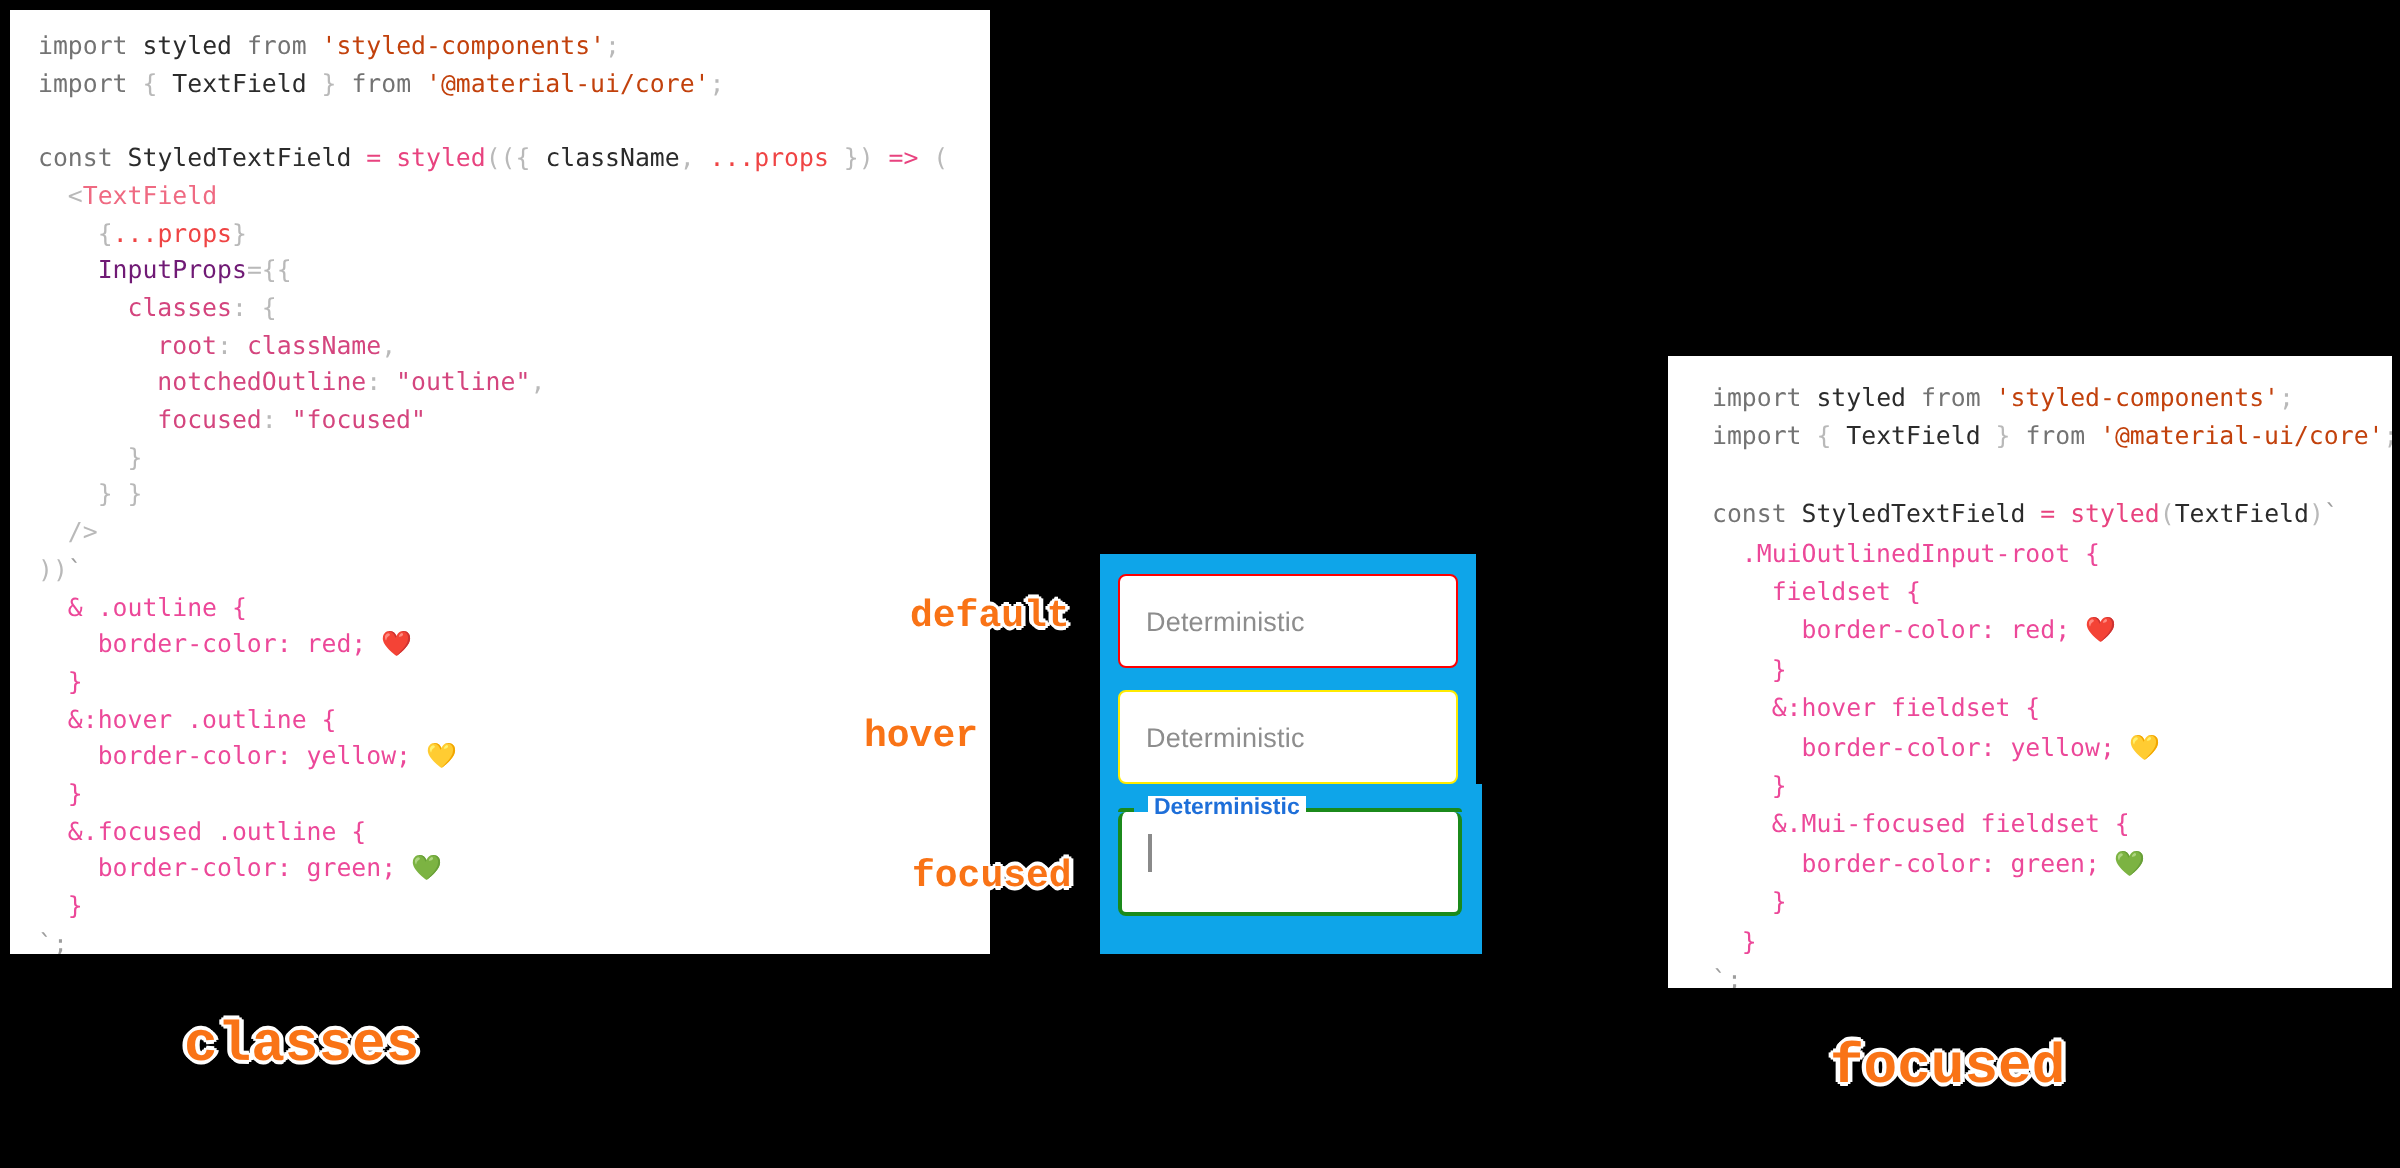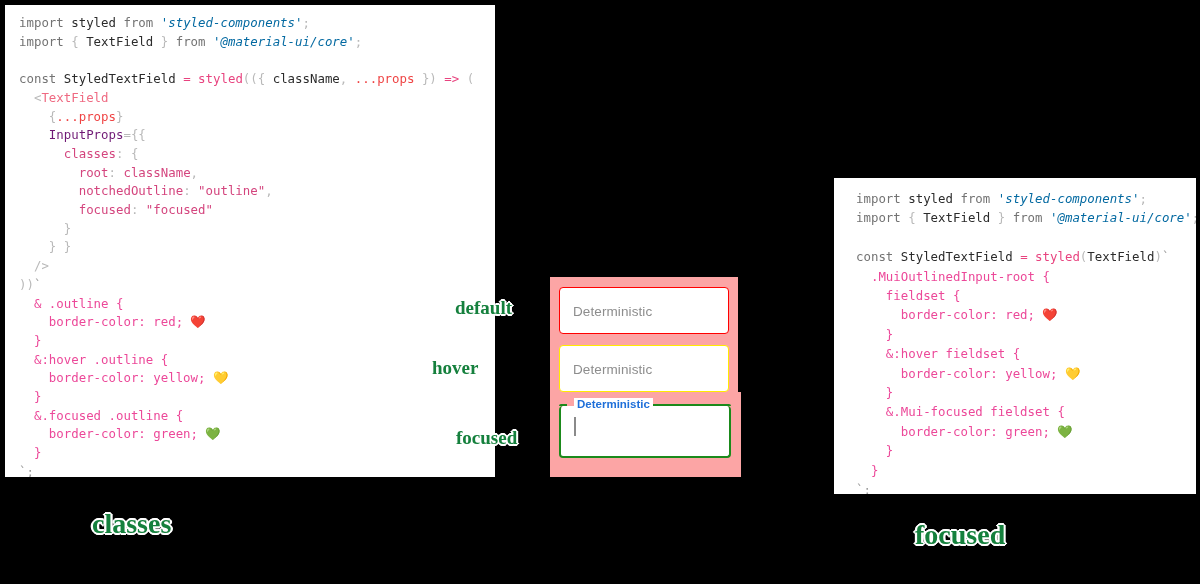--- a/index.html
+++ b/index.html
@@ -44,35 +44,35 @@
     white-space: pre;
     color: #3c3c3c;
   }
   #card-globals .code { line-height: 19.4px; }
 
   .code .ln { display: block; min-height: 18.7px; }
 
   
   .t-kw       { color: #737373; }          
   .t-plain    { color: #2b2b2b; }          
-  .t-str      { color: #0369a1; font-style: italic; }          
+  .t-str      { color: #c2410c; }          
   .t-punc     { color: #b9b9b9; }          
   .t-fn       { color: #e8437f; }          
   .t-op       { color: #e8437f; }          
   .t-tag      { color: #ef6a82; }          
   .t-prop     { color: #701a75; }          
   .t-key      { color: #d4457e; }          
   .t-sel      { color: #ec4899; }          
   .t-param    { color: #ef4444; }          
   .t-sq       { color: #9d9d9d; }          
 
   
   .preview-card {
     position: absolute;
-    background: #fca5a5;
+    background: #0ea5e9;
   }
   #preview-top {
     left: 550px;
     top: 277px;
     width: 188px;
     height: 116px;
   }
   #preview-bottom {
     left: 550px;
     top: 392px;
@@ -167,23 +167,23 @@
     left: 13px;
     top: 11px;
     width: 2px;
     height: 19px;
     background: #8a8a8a;
   }
 
   
   .annot {
     position: absolute;
-    font-family: Liberation Serif, serif;
+    font-family: Liberation Mono, monospace;
     font-weight: bold;
-    color: #15803d;
+    color: #f97316;
     white-space: nowrap;
     text-shadow:
        1.6px 0 0 #fff, -1.6px 0 0 #fff, 0 1.6px 0 #fff, 0 -1.6px 0 #fff,
        1.2px 1.2px 0 #fff, -1.2px 1.2px 0 #fff, 1.2px -1.2px 0 #fff, -1.2px -1.2px 0 #fff,
        2.2px 0 0 #fff, -2.2px 0 0 #fff, 0 2.2px 0 #fff, 0 -2.2px 0 #fff;
   }
   .annot-state { font-size: 19px; }
   #annot-default  { left: 455px; top: 297px; }
   #annot-hover    { left: 432px; top: 357px; }
   #annot-focused  { left: 456px; top: 427px; }

